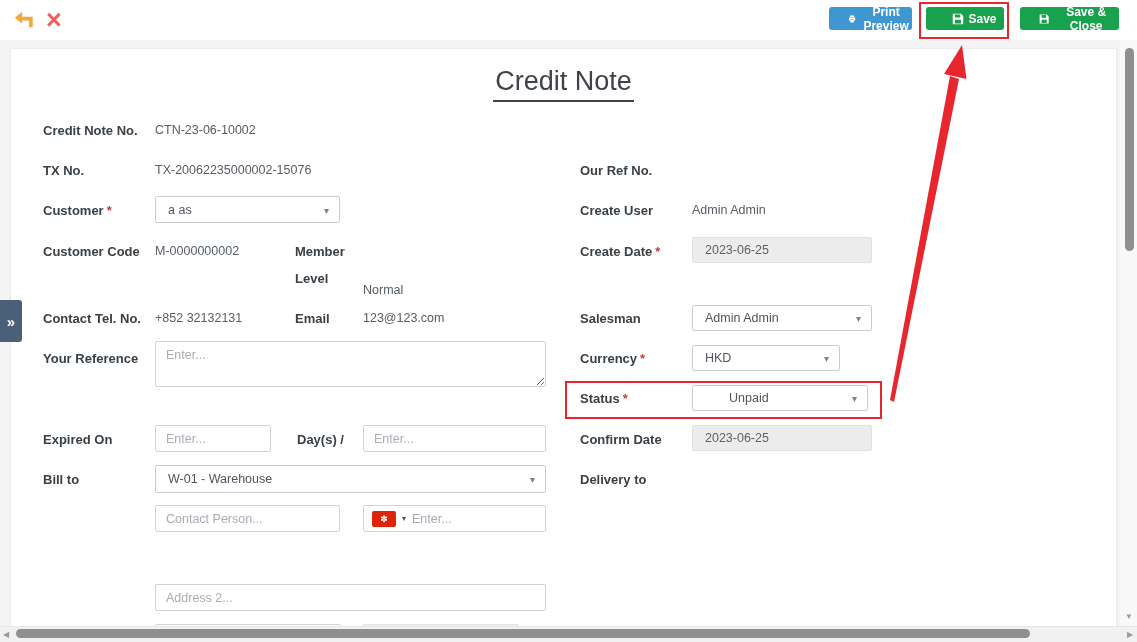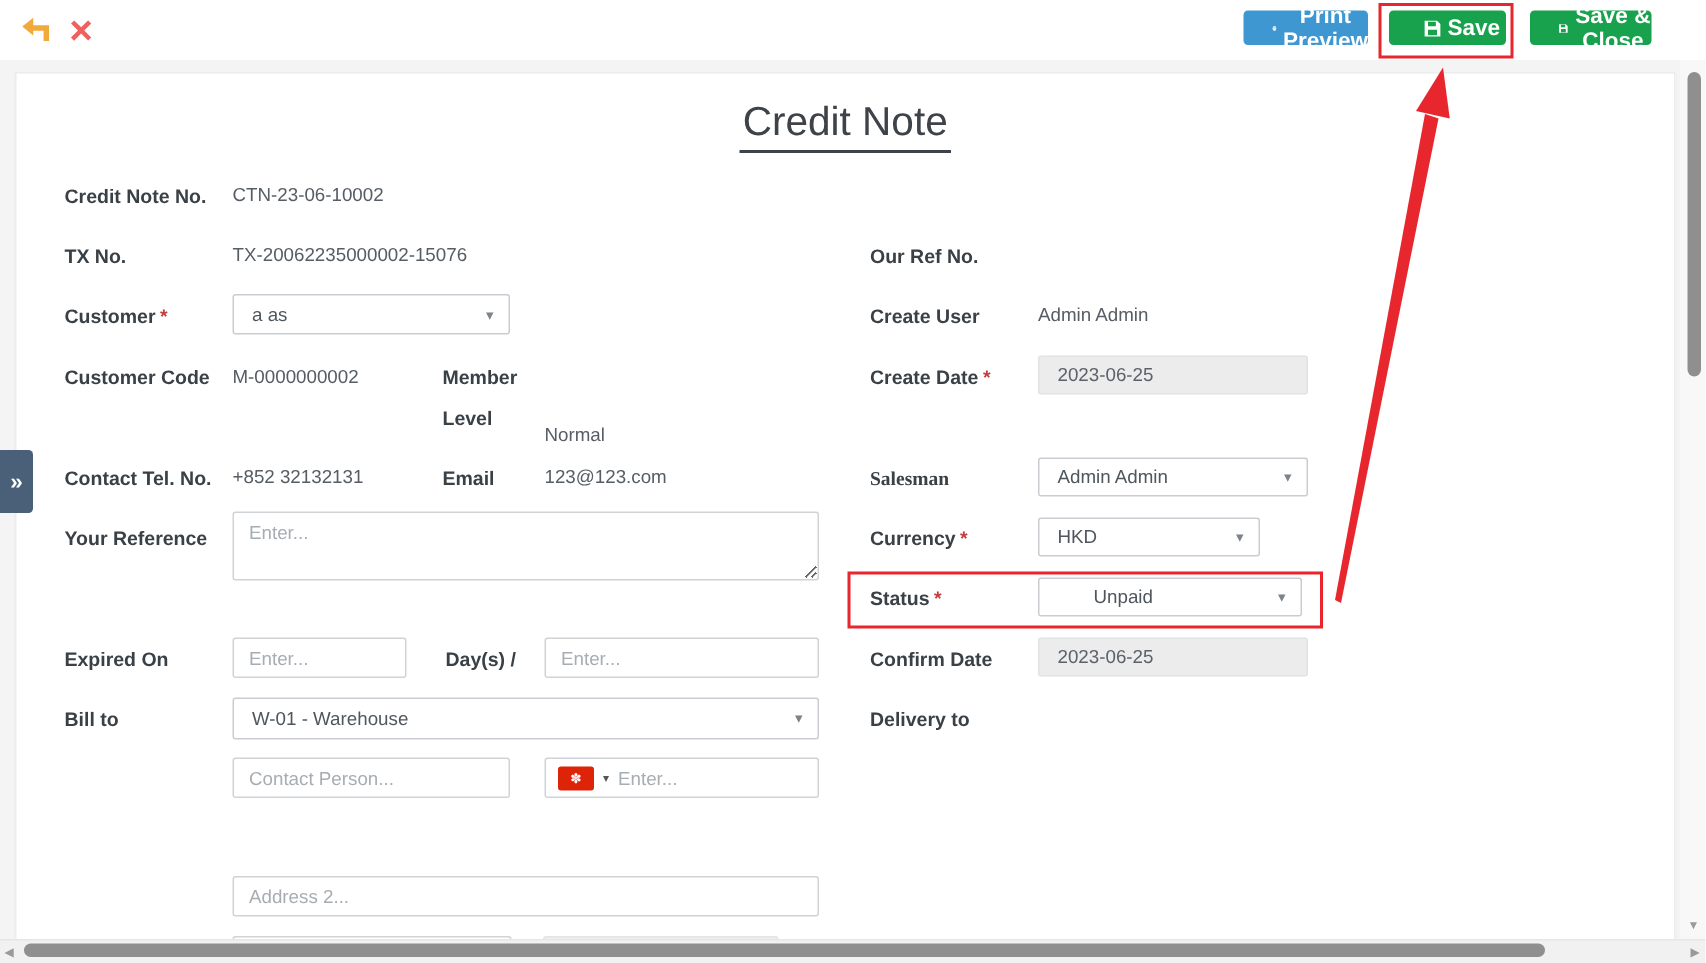--- a/index.html
+++ b/index.html
@@ -5,21 +5,21 @@
   * { margin:0; padding:0; box-sizing:border-box; }
   html,body { background:#fff; }
   body { font-family:"Liberation Sans", sans-serif; }
   .screen { position:relative; width:1137px; height:642px; overflow:hidden; background:#f4f4f5; }
 
   
   .topbar { position:absolute; left:0; top:0; width:1137px; height:40px; background:#fff; }
   .icon-btn { position:absolute; top:8px; width:24px; height:24px; cursor:pointer; display:flex; align-items:center; justify-content:center; }
   .close-glyph { color:#f0605d; font-size:27px; font-weight:bold; line-height:22px; }
   .tb-btn { position:absolute; top:7px; height:23px; border:none; border-radius:3px; color:#fff;
-            font-family:"Liberation Sans",sans-serif; font-size:15px; font-weight:bold;
+            font-family:"Liberation Sans",sans-serif; font-size:12px; font-weight:bold;
             display:flex; align-items:center; justify-content:center; gap:4px; cursor:pointer;padding-left:19px; }
   .btn-blue { background:#3e97d1; }
   .btn-green { background:#18a24d; }
 
   
   .card { position:absolute; left:10px; top:48px; width:1107px; height:594px; background:#fff; border:1px solid #ececec; box-shadow:0 1px 2px rgba(0,0,0,.04); }
 
   .title-wrap { position:absolute; left:10px; top:66px; width:1107px; text-align:center; }
   .title { display:inline-block; font-size:27px; color:#3d4349; font-weight:500;
            border-bottom:2px solid #3d4349; padding:0 2px 3px 2px; }
@@ -86,21 +86,21 @@
       <span>Print Preview</span>
     </button>
 
     <button class="tb-btn btn-green" style="left:926px; width:78px;">
       <svg width="12" height="12" viewBox="0 0 16 16">
         <path fill-rule="evenodd" d="M1 1 H12 L15 4 V15 H1 Z M4 2 V6 H11 V2 Z M4 9 H12 V14 H4 Z" fill="#fff"></path>
       </svg>
       <span>Save</span>
     </button>
 
-    <button class="tb-btn btn-green" style="left:1020px; width:81px;">
+    <button class="tb-btn btn-green" style="left:1020px; width:99px;">
       <svg width="12" height="12" viewBox="0 0 16 16">
         <path fill-rule="evenodd" d="M1 1 H12 L15 4 V15 H1 Z M4 2 V6 H11 V2 Z M4 9 H12 V14 H4 Z" fill="#fff"></path>
       </svg>
       <span>Save &amp; Close</span>
     </button>
   </div>
 
   <div class="card"></div>
 
   <div class="title-wrap">
@@ -162,21 +162,21 @@
   <span class="val" style="left:692px; top:163px;"></span>
 
   <span class="lbl" style="left:580px; top:203px;">Create User</span>
   <span class="val" style="left:692px; top:203px;">Admin Admin</span>
 
   <span class="lbl" style="left:580px; top:244px;"><span>Create Date</span><span class="req">*</span></span>
   <div class="dis" style="left:692px; top:237px; width:180px; height:26px;">
     <span>2023-06-25</span>
   </div>
 
-  <span class="lbl" style="left:580px; top:311px;font-family:Liberation Serif, serif;">Salesman</span>
+  <span class="lbl" style="left:580px; top:311px;">Salesman</span>
   <div class="sel" style="left:692px; top:305px; width:180px; height:26px;">
     <span>Admin Admin</span>
     <span class="caret">▾</span>
   </div>
 
   <span class="lbl" style="left:580px; top:351px;"><span>Currency</span><span class="req">*</span></span>
   <div class="sel" style="left:692px; top:345px; width:148px; height:26px;">
     <span>HKD</span>
     <span class="caret">▾</span>
   </div>

